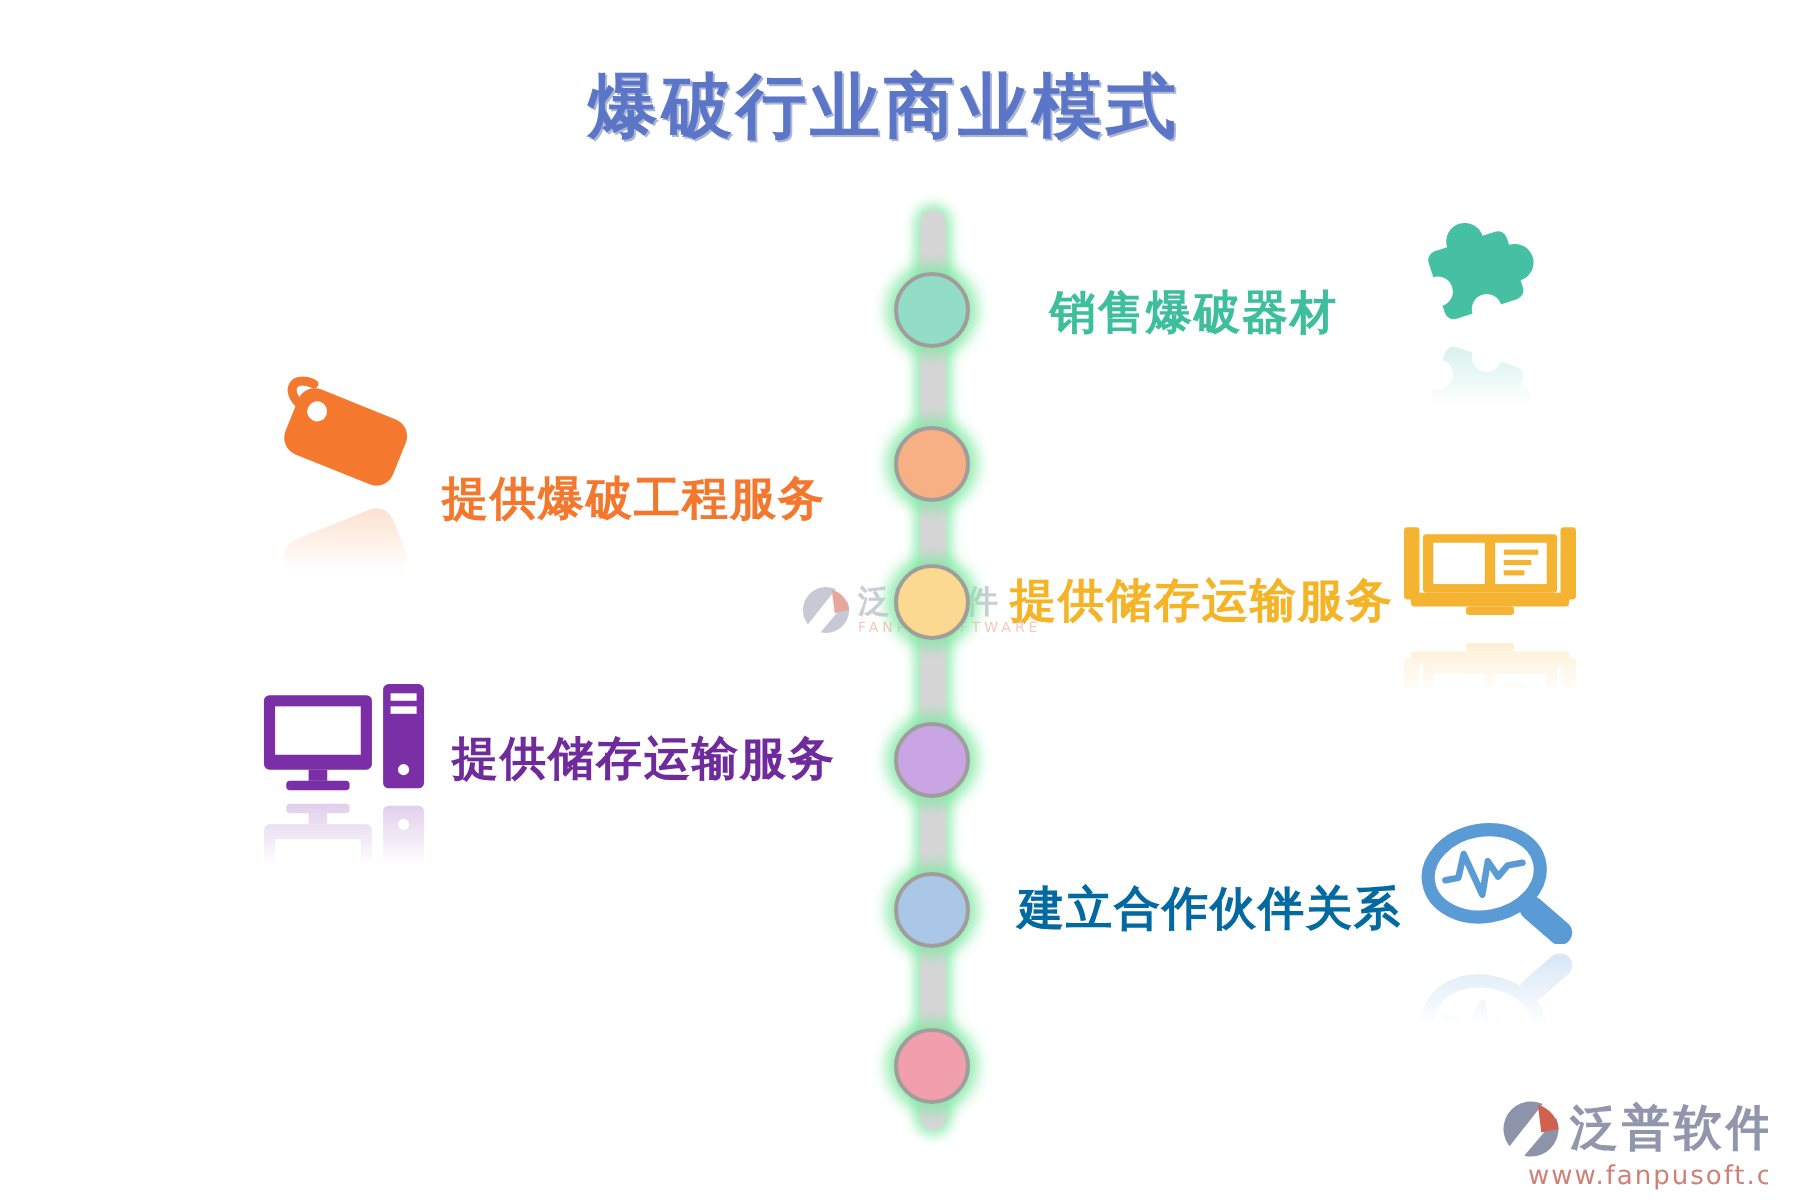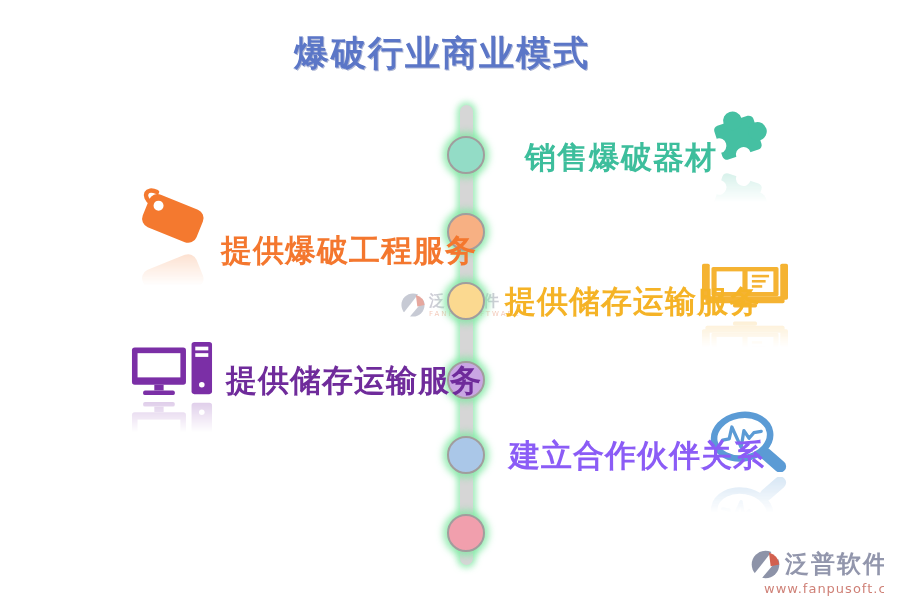--- a/index.html
+++ b/index.html
@@ -20,21 +20,21 @@
     box-shadow:0 0 6px 3px rgba(126,231,161,.75);
   }
   .node {
     position:absolute; left:447px; width:38px; height:38px;
     border-radius:50%; border:2px solid #a19d9d; box-sizing:border-box;
     box-shadow:0 0 7px 4px rgba(126,231,161,.8); z-index:3;
   }
   .n0{top:136px}.n1{top:213px}.n2{top:282px}.n3{top:361px}.n4{top:436px}.n5{top:514px}
   
   .label {
-    position:absolute; font-size:31px; font-weight:bold; letter-spacing:1px;
+    position:absolute; font-size:23px; font-weight:bold; letter-spacing:1px;
     white-space:nowrap; z-index:3; line-height:30px;
   }
   .l0{left:525px;top:142px}.l1{left:221px;top:235px}.l2{left:505px;top:286px}
   .l3{left:226px;top:365px}.l4{left:509px;top:440px}
   
   .icon-stack {
     position:absolute; display:flex; flex-direction:column; align-items:center;
     z-index:2;
   }
   .icon-stack svg { display:block; fill:currentColor; }
@@ -84,21 +84,21 @@
   <div class="node n1" style="background-color: rgb(247, 176, 131);"></div>
   <div class="node n2" style="background-color: rgb(251, 217, 144);"></div>
   <div class="node n3" style="background-color: rgb(201, 166, 227);"></div>
   <div class="node n4" style="background-color: rgb(170, 199, 232);"></div>
   <div class="node n5" style="background-color: rgb(241, 159, 173);"></div>
 
   <div class="label l0" style="color: rgb(61, 190, 156);">销售爆破器材</div>
   <div class="label l1" style="color: rgb(244, 119, 46);">提供爆破工程服务</div>
   <div class="label l2" style="color: rgb(245, 179, 38);">提供储存运输服务</div>
   <div class="label l3" style="color: rgb(111, 43, 155);">提供储存运输服务</div>
-  <div class="label l4" style="color: #8b5cf6;">建立合作伙伴关系</div>
+  <div class="label l4" style="color: #0369a1;">建立合作伙伴关系</div>
 
   <div class="icon-stack i0" style="color: rgb(69, 192, 162);">
     <svg width="84" height="58" viewBox="0 0 90 62">
       <g transform="rotate(-18 45 31)">
         <rect x="20" y="14" width="44" height="38" rx="5"></rect>
         <circle cx="42" cy="14" r="10"></circle>
         <circle cx="64" cy="33" r="10"></circle>
         <circle cx="20" cy="35" r="8" fill="#ffffff"></circle>
         <circle cx="42" cy="52" r="8" fill="#ffffff"></circle>
       </g>

